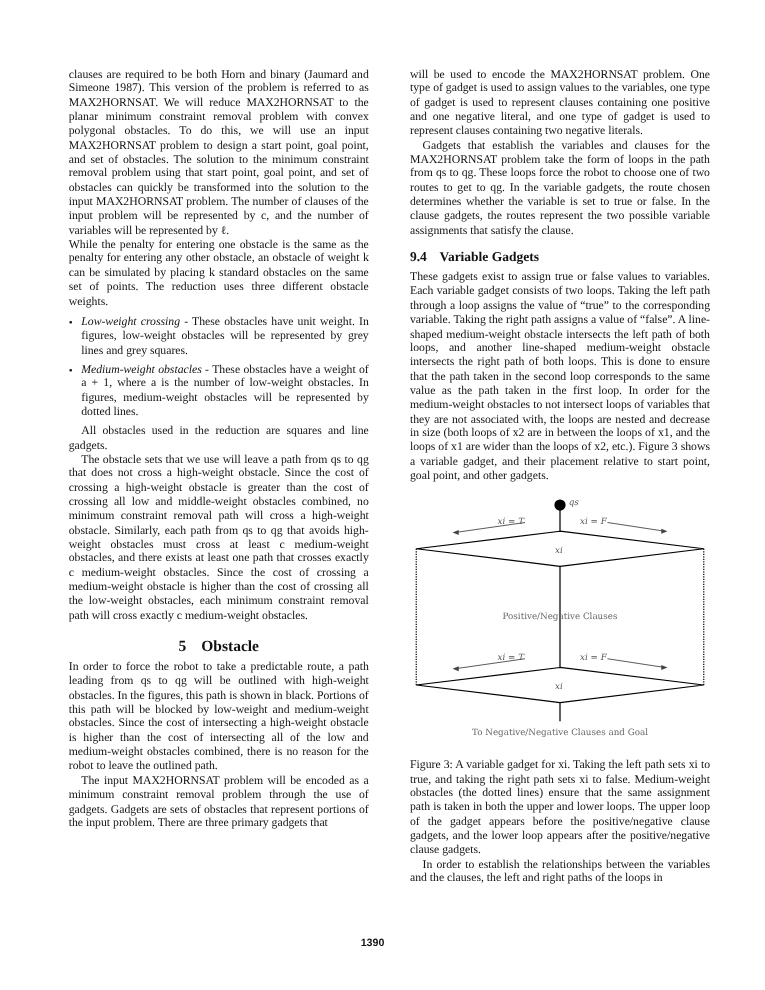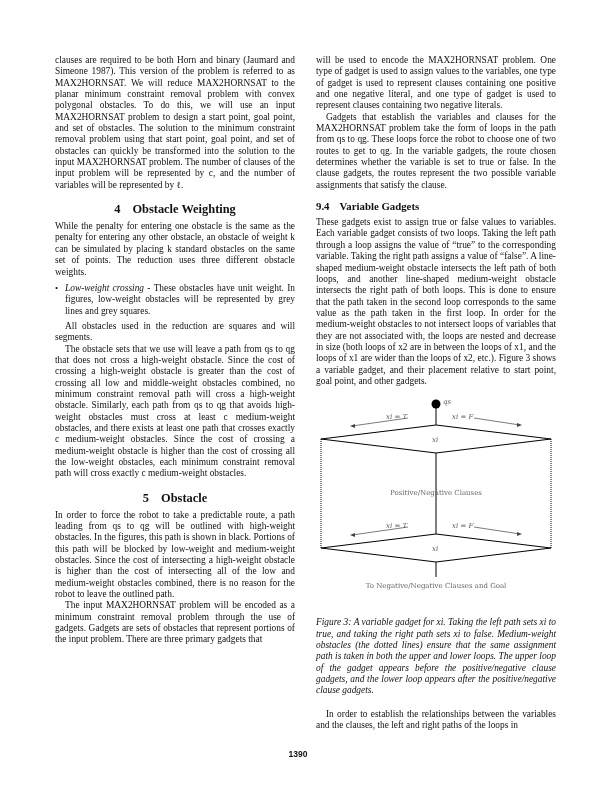--- a/index.html
+++ b/index.html
@@ -1,52 +1,50 @@
 <!DOCTYPE html>
 <html><head>
 <meta charset="utf-8">
 <style>
   html, body { margin: 0; padding: 0; background: #ffffff; }
   body { width: 612px; height: 792px; position: relative; overflow: hidden;
          font-family: "Liberation Serif", "DejaVu Serif", serif; color: #111; }
   .col { position: absolute; top: 55px; width: 240px; font-size: 9.4px; line-height: 11.35px; text-align: justify; hyphens: auto; }
   #col-left { left: 55px; }
-  #col-right { left: 316px; }
+  #col-right { left: 328px; }
   p { margin: 0; }
   p.ind { text-indent: 10px; }
   i, .it { font-style: italic; }
   h2.sec { font-size: 12.4px; font-weight: bold; text-align: center; margin: 11px 0 5px 0; line-height: 14px; }
   h2.sec span.num { margin-right: 12px; }
   h3.sub { font-size: 10.8px; font-weight: bold; text-align: left; margin: 9px 0 4px 0; line-height: 13px; }
   h3.sub span.num { margin-right: 10px; }
   ul.bul { list-style: none; margin: 5px 0 4px 0; padding: 0; }
   ul.bul li { position: relative; padding-left: 10px; margin-bottom: 4px; }
   ul.bul li::before { content: "\2022"; position: absolute; left: 0; top: 0; font-size: 9px; }
   #figure { position: relative; width: 240px; height: 210px; margin-top: 8px; }
   #figure svg { position: absolute; left: 0; top: 0; }
   .fig-label { font-family: "DejaVu Serif", serif; font-size: 7px; fill: #666; }
   .fig-math { font-family: "DejaVu Serif", serif; font-style: italic; font-size: 7px; fill: #555; }
-  .caption { margin-top: 12px; font-style: italic; }
+  .caption { margin-top: 2px; }
   #page-number { position: absolute; left: 0; width: 596px; top: 749px; text-align: center;
                  font-family: "Liberation Sans", "DejaVu Sans", sans-serif; font-weight: bold; font-size: 8.5px; }
 </style>
 </head>
 <body>
 
 <div id="col-left" class="col">
   <p>clauses are required to be both Horn and binary (Jaumard and Simeone 1987). This version of the problem is referred to as MAX2HORNSAT. We will reduce MAX2HORNSAT to the planar minimum constraint removal problem with convex polygonal obstacles. To do this, we will use an input MAX2HORNSAT problem to design a start point, goal point, and set of obstacles. The solution to the minimum constraint removal problem using that start point, goal point, and set of obstacles can quickly be transformed into the solution to the input MAX2HORNSAT problem. The number of clauses of the input problem will be represented by c, and the number of variables will be represented by ℓ.</p>
 
-  <h2 class="sec">
-    <span class="num">4</span><span>Obstacle Weighting</span>
-  </h2>
   <p>While the penalty for entering one obstacle is the same as the penalty for entering any other obstacle, an obstacle of weight k can be simulated by placing k standard obstacles on the same set of points. The reduction uses three different obstacle weights.</p>
   <ul class="bul">
     <li><i>Low-weight crossing</i><span> - These obstacles have unit weight. In figures, low-weight obstacles will be represented by grey lines and grey squares.</span></li>
+    <li><i>Medium-weight obstacles</i><span> - These obstacles have a weight of a + 1, where a is the number of low-weight obstacles. In figures, medium-weight obstacles will be represented by dotted lines.</span></li>
   </ul>
-  <p class="ind">All obstacles used in the reduction are squares and will segments.</p>
+  <p class="ind">All obstacles used in the reduction are squares and line gadgets.</p>
   <p class="ind">The obstacle sets that we use will leave a path from qs to qg that does not cross a high-weight obstacle. Since the cost of crossing a high-weight obstacle is greater than the cost of crossing all low and middle-weight obstacles combined, no minimum constraint removal path will cross a high-weight obstacle. Similarly, each path from qs to qg that avoids high-weight obstacles must cross at least c medium-weight obstacles, and there exists at least one path that crosses exactly c medium-weight obstacles. Since the cost of crossing a medium-weight obstacle is higher than the cost of crossing all the low-weight obstacles, each minimum constraint removal path will cross exactly c medium-weight obstacles.</p>
 
   <h2 class="sec">
     <span class="num">5</span><span>Obstacle</span>
   </h2>
   <p>In order to force the robot to take a predictable route, a path leading from qs to qg will be outlined with high-weight obstacles. In the figures, this path is shown in black. Portions of this path will be blocked by low-weight and medium-weight obstacles. Since the cost of intersecting a high-weight obstacle is higher than the cost of intersecting all of the low and medium-weight obstacles combined, there is no reason for the robot to leave the outlined path.</p>
   <p class="ind">The input MAX2HORNSAT problem will be encoded as a minimum constraint removal problem through the use of gadgets. Gadgets are sets of obstacles that represent portions of the input problem. There are three primary gadgets that</p>
 </div>
 
 <div id="col-right" class="col">
@@ -88,16 +86,16 @@
       <text x="70" y="133" class="fig-math">xi = T</text>
       <text x="136" y="133" class="fig-math">xi = F</text>
       <text x="116" y="156" class="fig-math">xi</text>
 
       <line x1="120" y1="167" x2="120" y2="182" stroke="#000" stroke-width="1"></line>
       <text x="120" y="193" text-anchor="middle" class="fig-label">To Negative/Negative Clauses and Goal</text>
     </svg>
   </div>
 
   <p class="caption">Figure 3: A variable gadget for xi. Taking the left path sets xi to true, and taking the right path sets xi to false. Medium-weight obstacles (the dotted lines) ensure that the same assignment path is taken in both the upper and lower loops. The upper loop of the gadget appears before the positive/negative clause gadgets, and the lower loop appears after the positive/negative clause gadgets.</p>
-  <p class="ind" style="margin-top:12px">In order to establish the relationships between the variables and the clauses, the left and right paths of the loops in</p>
+  <p class="ind" style="margin-top:0">In order to establish the relationships between the variables and the clauses, the left and right paths of the loops in</p>
 </div>
 
 <div id="page-number">1390</div>
 
 </body></html>

